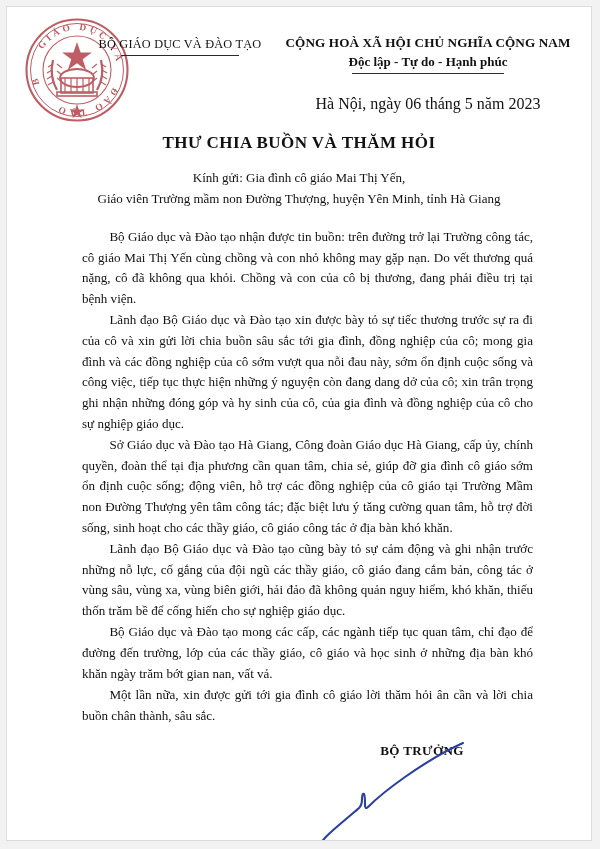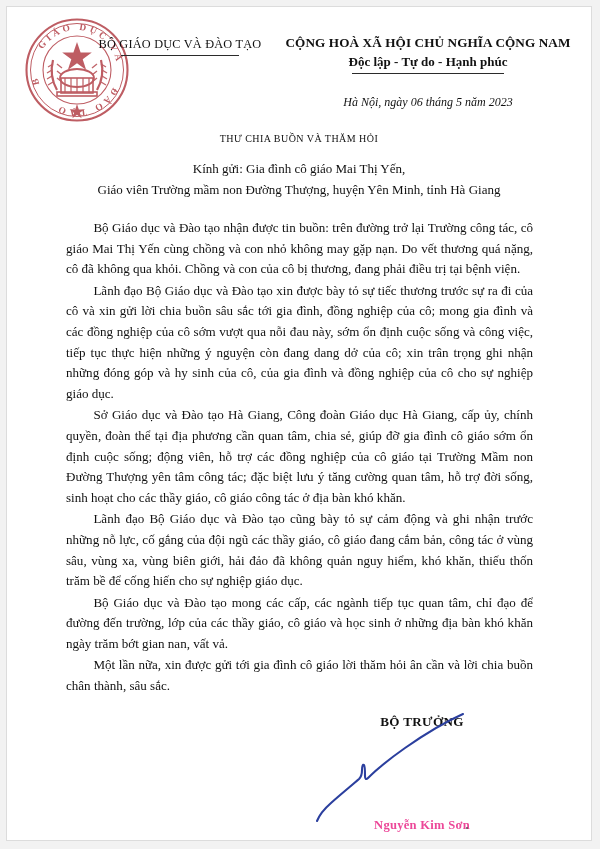--- a/index.html
+++ b/index.html
@@ -91,31 +91,30 @@
     background: #2b2b2b;
     margin: 3px auto 0;
   }
 
   .dateline {
     position: absolute;
     left: 268px;
     top: 88px;
     width: 306px;
     text-align: center;
-    font-style: italic;
-    font-size: 12px;
+    font-size: 16px;
     color: #111;
     white-space: nowrap;
   }
 
   
   .doc-title {
     text-align: center;
-    font-weight: normal;
-    font-size: 10px;
+    font-weight: bold;
+    font-size: 17px;
     letter-spacing: 0.45px;
     margin-top: 16px;
     color: #111;
   }
 
   .recipient {
     text-align: center;
     margin-top: 14px;
     font-size: 13px;
     line-height: 1.62;
@@ -125,21 +124,21 @@
 
   
   .body-text {
     margin: 18px 58px 0 59px;
     font-size: 13.05px;
     line-height: 1.585;
     text-align: justify;
     color: #111;
   }
   .body-text p {
-    margin: 0 0 0.05em 0;
+    margin: 0 0 0.05em 16px;
     text-indent: 2.1em;
     -webkit-hyphens: none;
     hyphens: none;
   }
 
   
   .signature {
     position: relative;
     margin-top: 17px;
     height: 135px;

